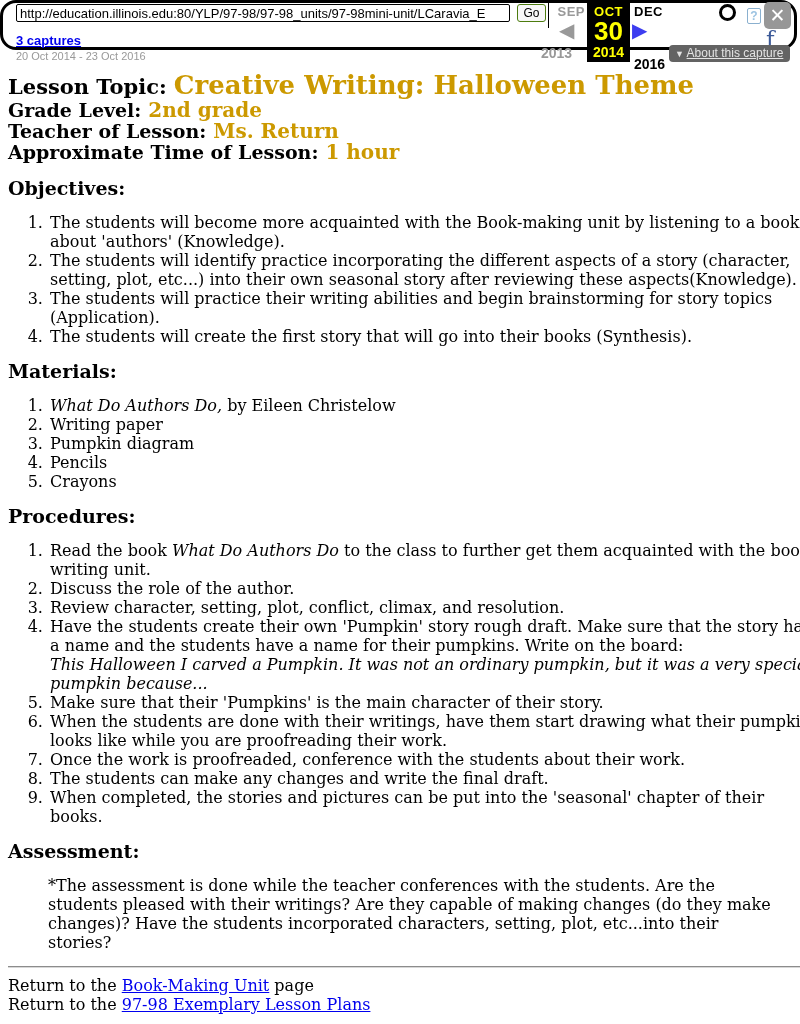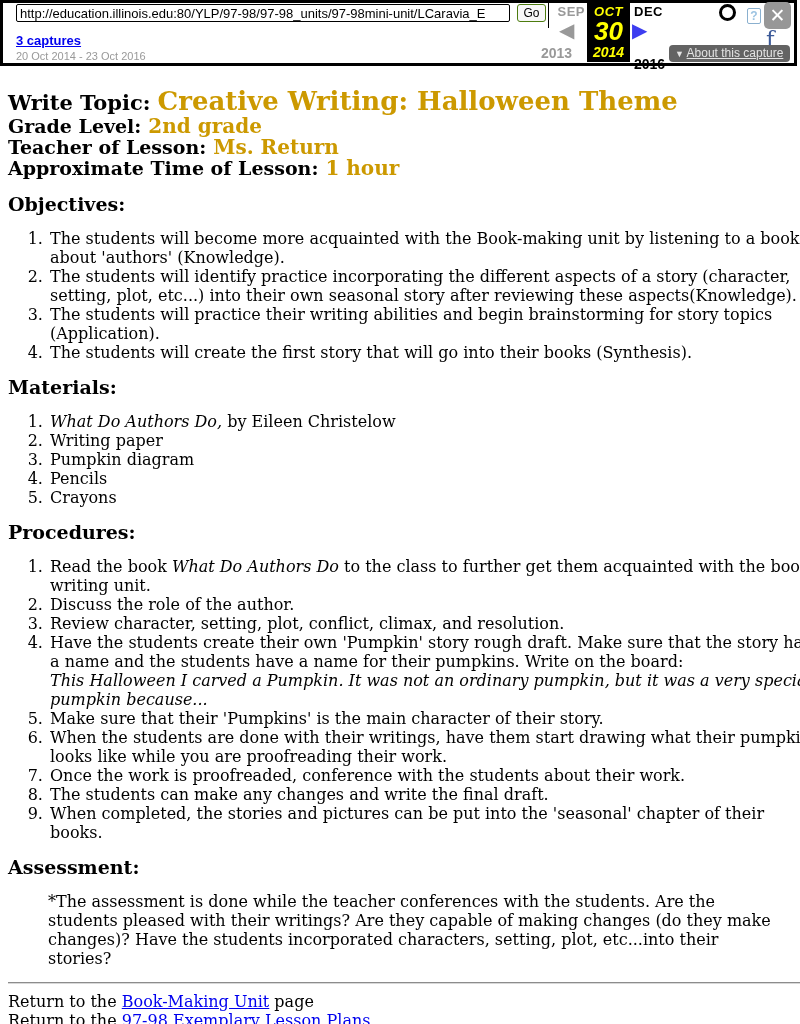--- a/index.html
+++ b/index.html
@@ -7,22 +7,22 @@
     width:800px;height:1024px;overflow:hidden;position:relative;
     background:#ffffff;
     font-family:"DejaVu Serif","Liberation Serif",serif;
     color:#000;
   }
   .sheet{width:820px;}
 
   
   .wm-bar{
     position:relative;box-sizing:border-box;
-    width:797px;height:66px;
-    border:3px solid #000;border-radius:0;
+    width:797px;height:50px;
+    border:3px solid #000;border-radius:16px;
     background:#fff;
     font-family:"Liberation Sans","DejaVu Sans",sans-serif;
   }
   .wm-bar *{box-sizing:border-box;}
   .wm-url{
     position:absolute;left:13px;top:1px;width:494px;height:18px;
     border:1px solid #000;border-radius:2px;padding:0 3px;
     font:13px "Liberation Sans","DejaVu Sans",sans-serif;color:#000;
   }
   .wm-go{
@@ -44,21 +44,21 @@
   .wm-y{font-size:14px;font-weight:bold;}
   .muted{color:#999;}
   .wm-prev-month{position:absolute;left:538px;top:1px;width:44px;text-align:right;}
   .wm-next-month{position:absolute;left:631px;top:1px;}
   .wm-prev-year{position:absolute;left:538px;top:42px;width:44px;}
   .wm-next-year{position:absolute;left:631px;top:53px;}
   .wm-prev-arrow{position:absolute;left:556px;top:16px;font-size:20px;color:#999;cursor:pointer;line-height:22px;}
   .wm-next-arrow{position:absolute;left:629px;top:16px;font-size:20px;color:#3d3df0;cursor:pointer;line-height:22px;}
   .wm-daybox{
     position:absolute;left:584px;top:-3px;width:43px;height:62px;
-    background:#000;color:#FFFF00;text-align:center;font-style:italic;
+    background:#000;color:#FFFF00;text-align:center;
   }
   .wm-daybox .wm-m{display:block;color:#FFFF00;margin-top:4px;}
   .wm-day{display:block;font-size:26px;font-weight:bold;line-height:25px;}
   .wm-daybox .wm-y{display:block;color:#FFFF00;}
   .wm-circle{
     position:absolute;left:716px;top:1px;width:17px;height:17px;
     border:3px solid #000;border-radius:50%;background:#fff;
   }
   .wm-help{
     position:absolute;left:744px;top:5px;width:14px;height:16px;
@@ -124,21 +124,21 @@
     <div class="wm-circle"></div>
     <div class="wm-help">?</div>
     <div class="wm-close">✕</div>
     <div class="wm-fb">f</div>
     <div class="wm-about"><span class="caret">▼</span> <span class="abt">About this capture</span></div>
   </div>
 
   <div class="content">
 
     <div class="hdr-line first">
-      <span>Write Topic:</span><span class="hdr-value">Creative Writing: Halloween Theme</span>
+      <span>Lesson Topic:</span><span class="hdr-value">Creative Writing: Halloween Theme</span>
     </div>
     <div class="hdr-line">
       <span>Grade Level:</span><span class="hdr-value">2nd grade</span>
     </div>
     <div class="hdr-line">
       <span>Teacher of Lesson:</span><span class="hdr-value">Ms. Return</span>
     </div>
     <div class="hdr-line">
       <span>Approximate Time of Lesson:</span><span class="hdr-value">1 hour</span>
     </div>

